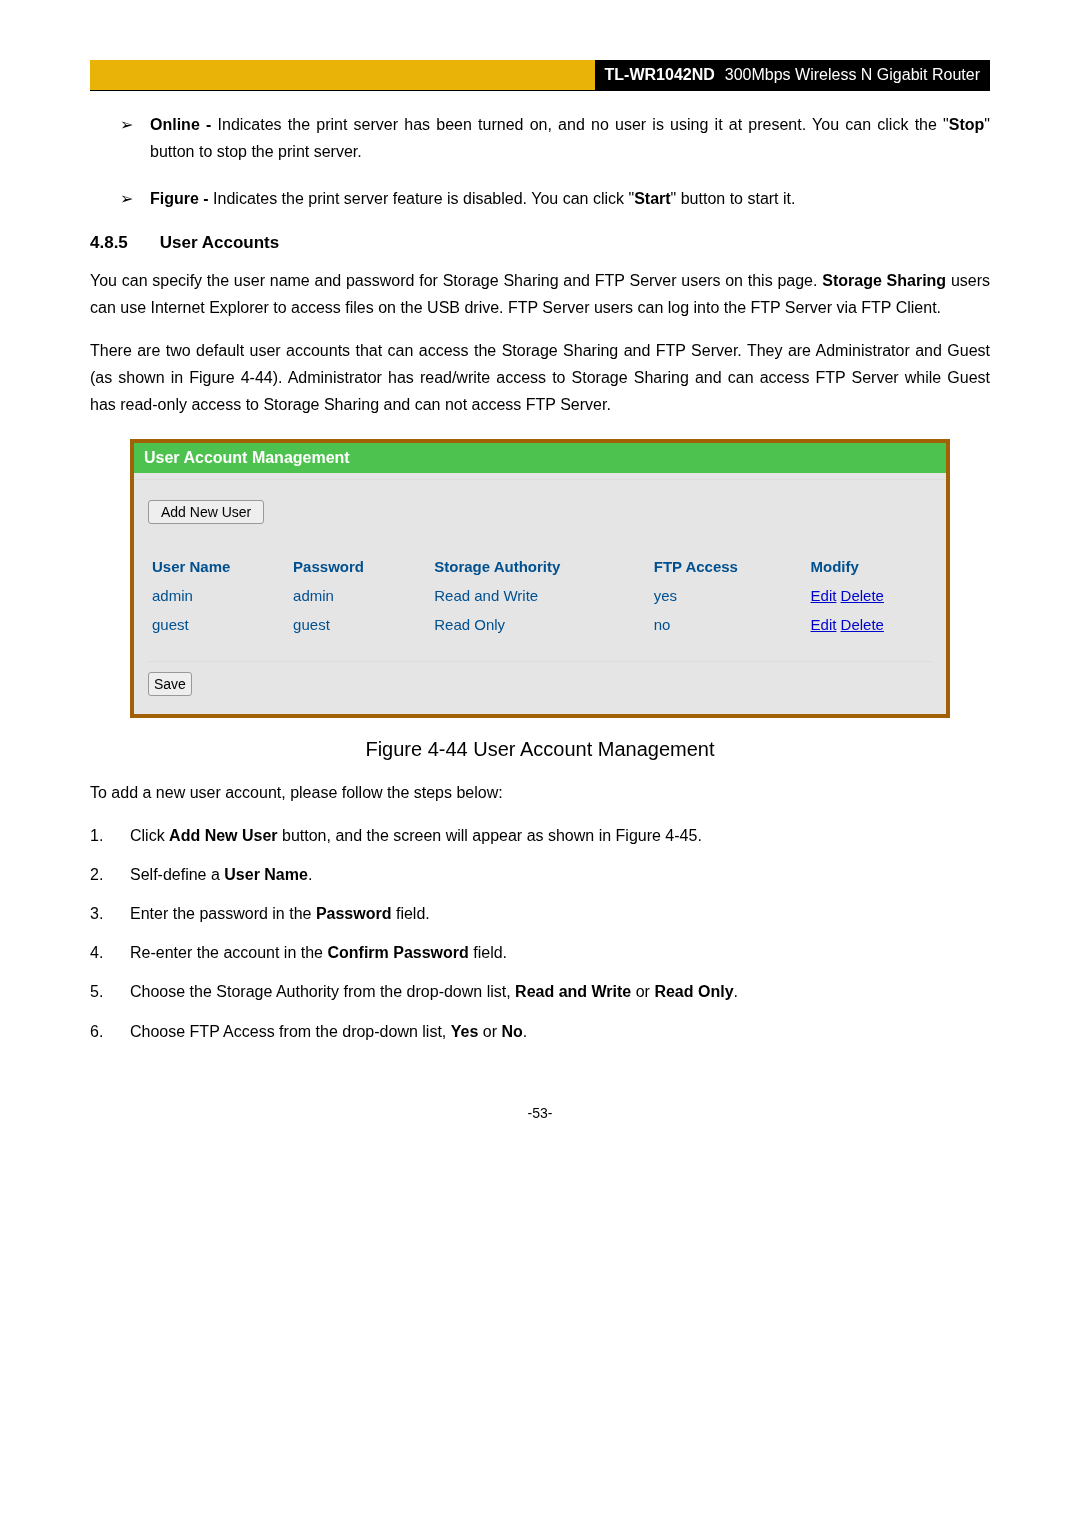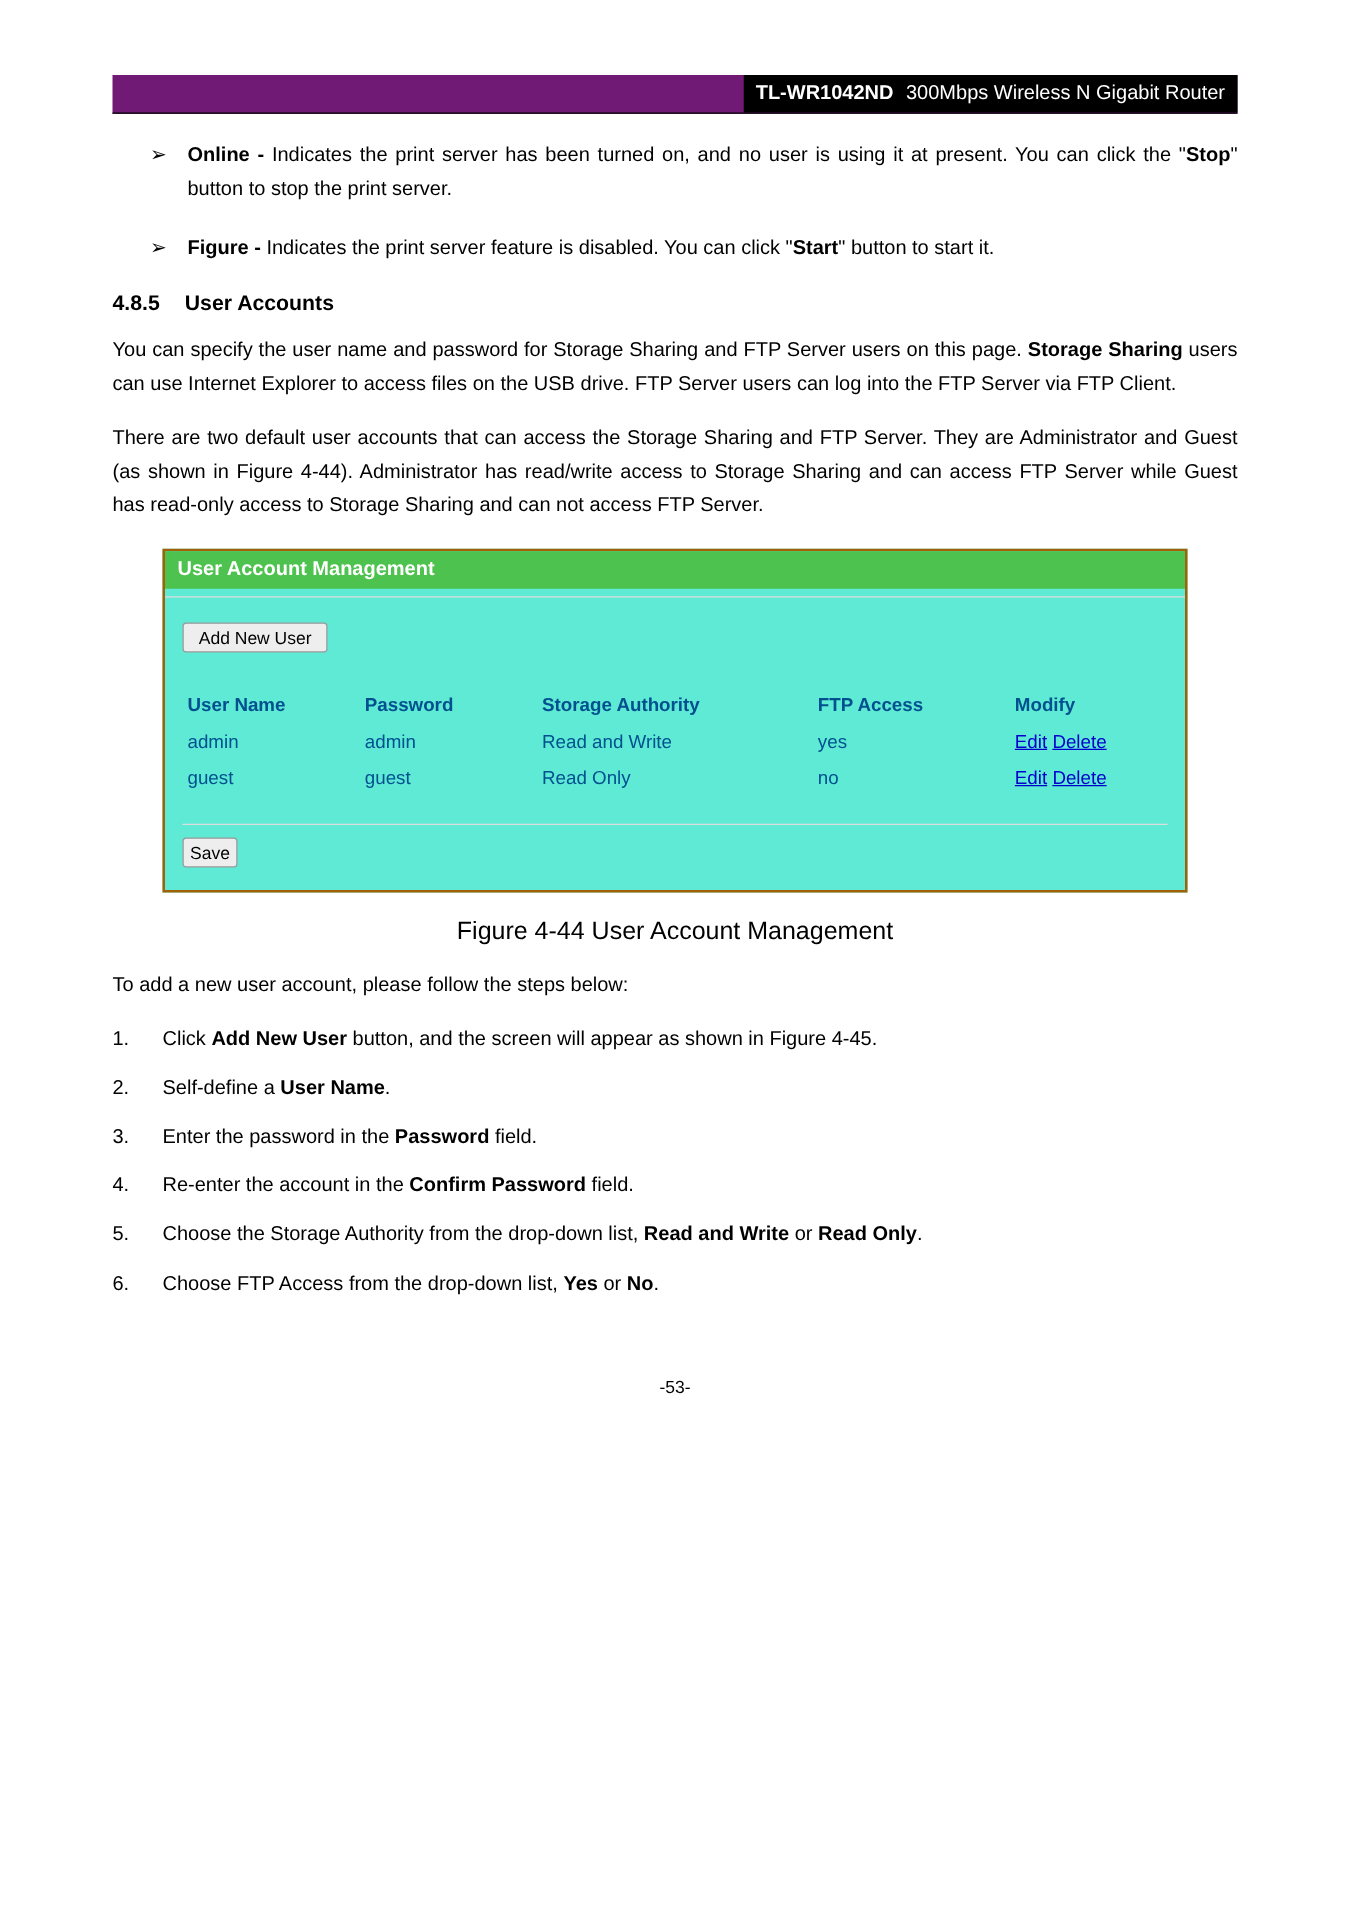--- a/index.html
+++ b/index.html
@@ -8,21 +8,21 @@
     background: #fff;
     font-family: Arial, Helvetica, sans-serif;
     color: #000;
     width: 1080px;
   }
   .page {
     padding: 60px 90px 40px 90px;
   }
   .header-bar {
     height: 30px;
-    background: #701a75;
+    background: #eab308;
     border-bottom: 1px solid #000;
     margin-bottom: 20px;
     display: flex;
     justify-content: flex-end;
   }
   .header-black {
     background: #000;
     color: #fff;
     height: 30px;
     display: flex;
@@ -51,34 +51,34 @@
   .bullet-item .content {
     flex: 1;
     text-align: justify;
   }
   .section-heading {
     font-size: 17px;
     font-weight: bold;
     margin: 10px 0 14px 0;
   }
   .section-heading .num {
-    margin-right: 20px;
+    margin-right: 32px;
   }
   .para {
     font-size: 16px;
     line-height: 1.7;
     margin: 10px 0 16px 0;
     text-align: justify;
   }
   .figure-wrap {
     margin: 20px 40px;
   }
   .panel {
-    border: 2px solid #a16207;
-    background: #5eead4;
+    border: 4px solid #a16207;
+    background: #e5e5e5;
   }
   .panel-title {
     background: #4ec24e;
     color: #fff;
     font-weight: bold;
     font-size: 16px;
     padding: 6px 10px;
   }
   .panel-spacer {
     height: 6px;

